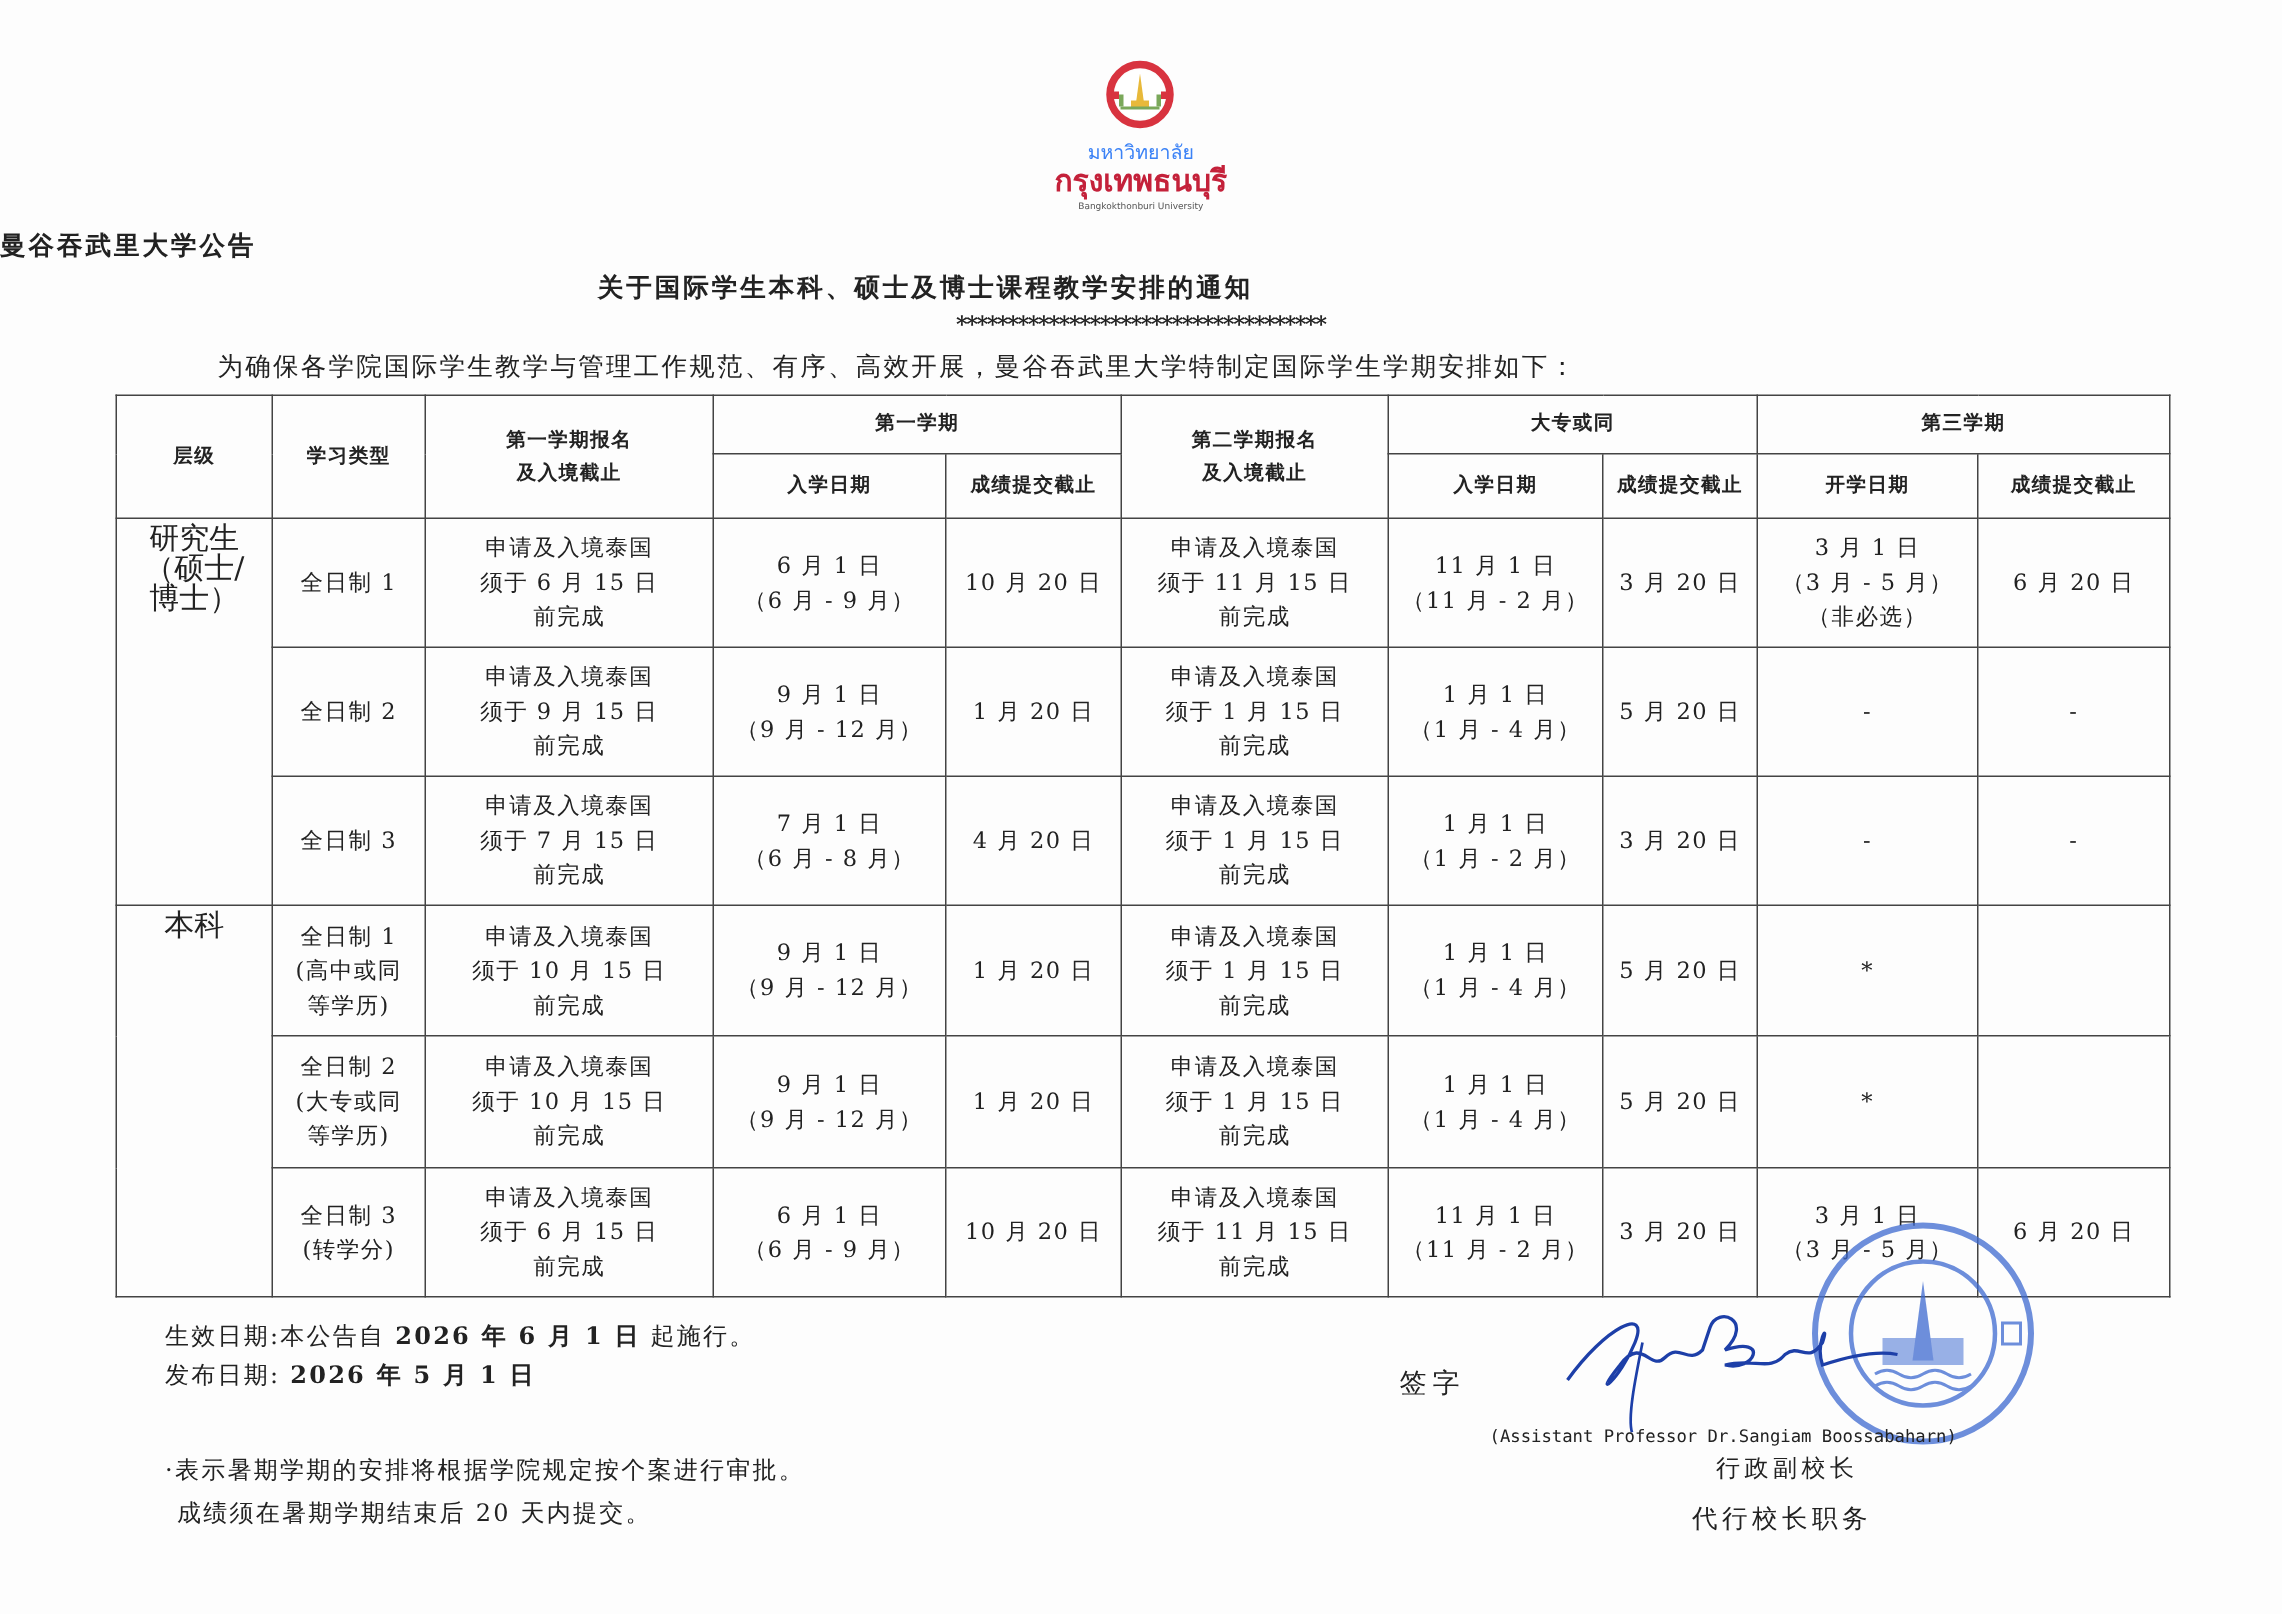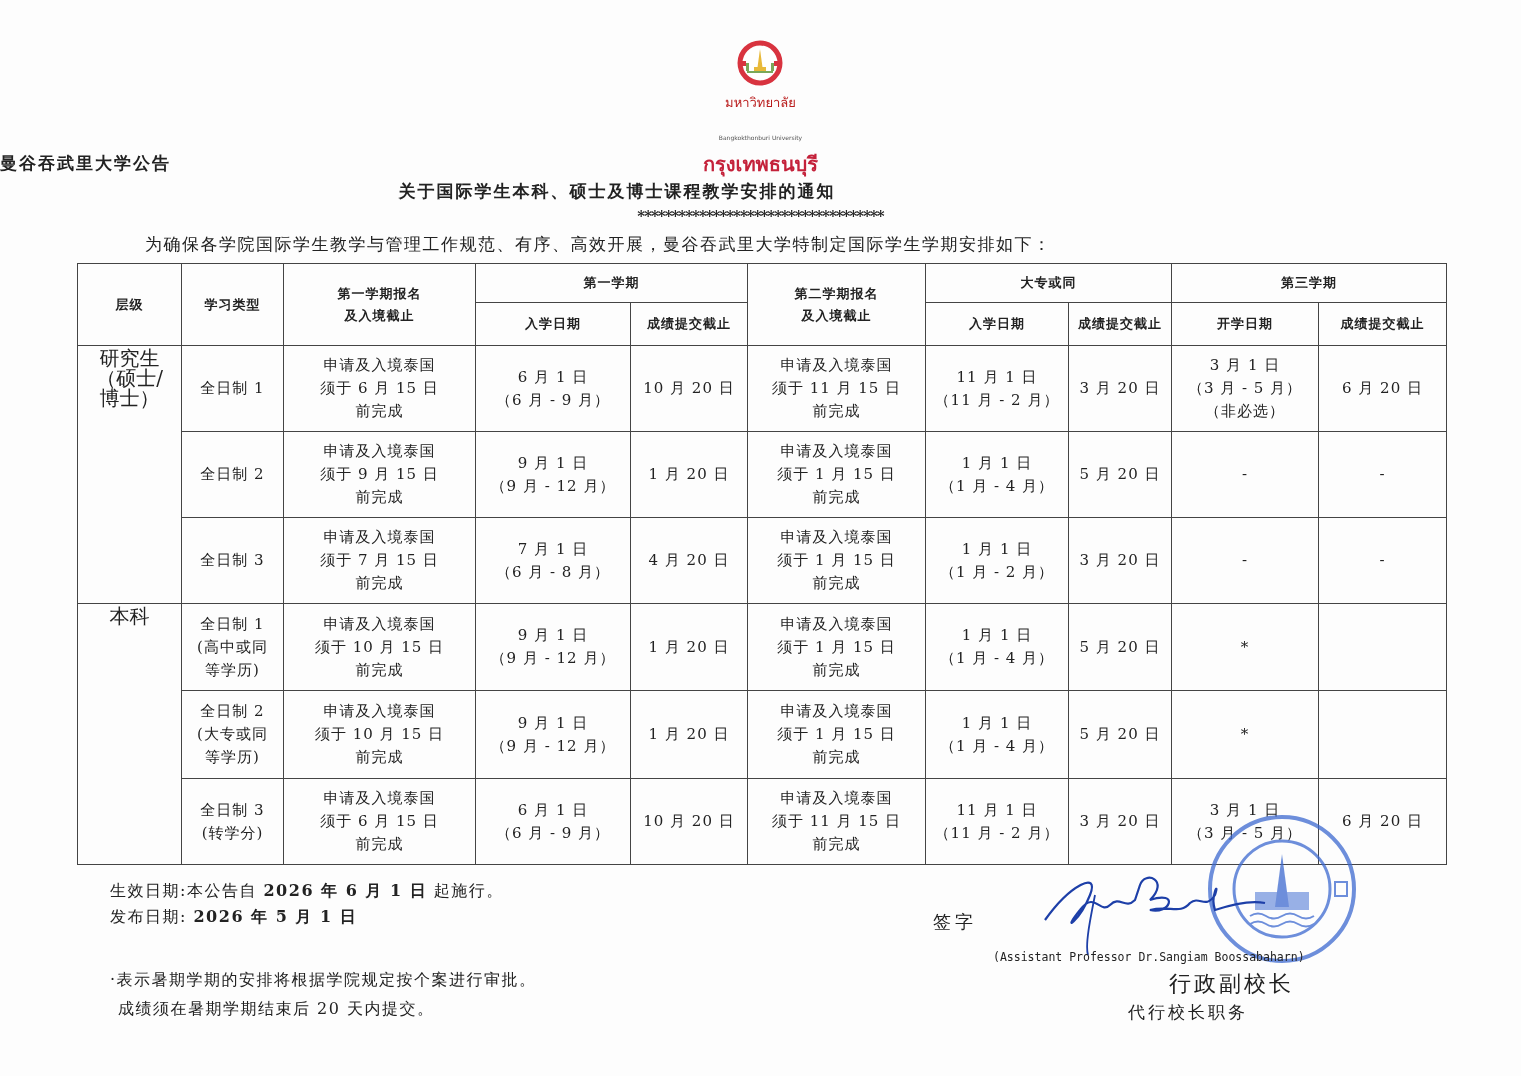--- a/index.html
+++ b/index.html
@@ -1,39 +1,39 @@
 <!DOCTYPE html>
 <html><head>
 <meta charset="utf-8">
 <style>
   html, body { margin:0; padding:0; }
   body {
     width:1521px; height:1076px; background:#fdfdfd; position:relative; overflow:hidden;
     font-family: "DejaVu Serif", "Liberation Serif", serif; color:#222;
   }
   .logo { position:absolute; left:735px; top:33px; width:50px; height:60px; }
-  .logo-thai1 { position:absolute; left:0; width:1521px; top:96px; text-align:center; font-family:"DejaVu Sans", sans-serif; font-size:13px; color:#b91c1c; line-height:14px; }
-  .logo-thai2 { position:absolute; left:0; width:1521px; top:108px; text-align:center; font-family:"DejaVu Sans", sans-serif; font-size:20px; font-weight:bold; color:#c4213a; line-height:24px;margin-top:44px; }
+  .logo-thai1 { position:absolute; left:0; width:1521px; top:96px; text-align:center; font-family:"DejaVu Sans", sans-serif; font-size:13px; color:#3b82f6; line-height:14px; }
+  .logo-thai2 { position:absolute; left:0; width:1521px; top:108px; text-align:center; font-family:"DejaVu Sans", sans-serif; font-size:20px; font-weight:bold; color:#c4213a; line-height:24px; }
   .logo-en { position:absolute; left:0; width:1521px; top:134px; text-align:center; font-family:"DejaVu Sans", sans-serif; font-size:6px; color:#555; }
   .title1 { position:absolute; left:0; width:1521px; top:152px; text-align:left; font-size:17px; font-weight:bold; letter-spacing:2px; }
   .title2 { position:absolute; left:0; width:1234px; top:180px; text-align:center; font-size:17px; font-weight:bold; letter-spacing:2px; }
   .stars { position:absolute; left:0; width:1521px; top:207px; text-align:center; font-size:15px; font-weight:bold; letter-spacing:-1px; }
   .intro { position:absolute; left:145px; top:233px; font-size:17px; letter-spacing:1.5px; white-space:nowrap; }
   table.sched { position:absolute; left:77px; top:263px; border-collapse:collapse; table-layout:fixed; }
   table.sched td, table.sched th {
     border:1.5px solid #444; text-align:center; vertical-align:middle; padding:0;
     font-size:15px; line-height:23px; font-weight:normal; letter-spacing:1px;
   }
   table.sched th { font-size:13px; font-weight:bold; letter-spacing:1px; line-height:22px; }
   table.sched td.lvl { vertical-align:top; padding-top:2px; font-size:20px; line-height:20px; letter-spacing:0; }
   .footer-line { position:absolute; font-size:16px; letter-spacing:1.5px; white-space:nowrap; }
   .footer-line b { font-weight:bold; }
   .sign-label { position:absolute; left:933px; top:910px; font-size:18px; letter-spacing:4px; }
   .signer-name { position:absolute; left:993px; top:950px; font-family:"DejaVu Sans Mono", "Liberation Mono", monospace; font-size:11.5px; white-space:nowrap; }
-  .signer-title1 { position:absolute; left:1169px; top:969px; font-size:22px; letter-spacing:3px;text-align:center; }
+  .signer-title1 { position:absolute; left:1144px; top:969px; font-size:16px; letter-spacing:3px;text-align:center; }
   .signer-title2 { position:absolute; left:1128px; top:1001px; font-size:17px; letter-spacing:3px; }
   .signature { position:absolute; left:1040px; top:865px; width:230px; height:90px; }
   .stamp { position:absolute; left:1205px; top:812px; width:155px; height:155px; opacity:0.75; }
 </style>
 </head>
 <body>
 
 <svg class="logo" viewBox="0 0 50 60">
   <circle cx="25" cy="30" r="20" fill="none" stroke="#d8333f" stroke-width="5"></circle>
   <circle cx="25" cy="30" r="16.5" fill="#fff"></circle>

